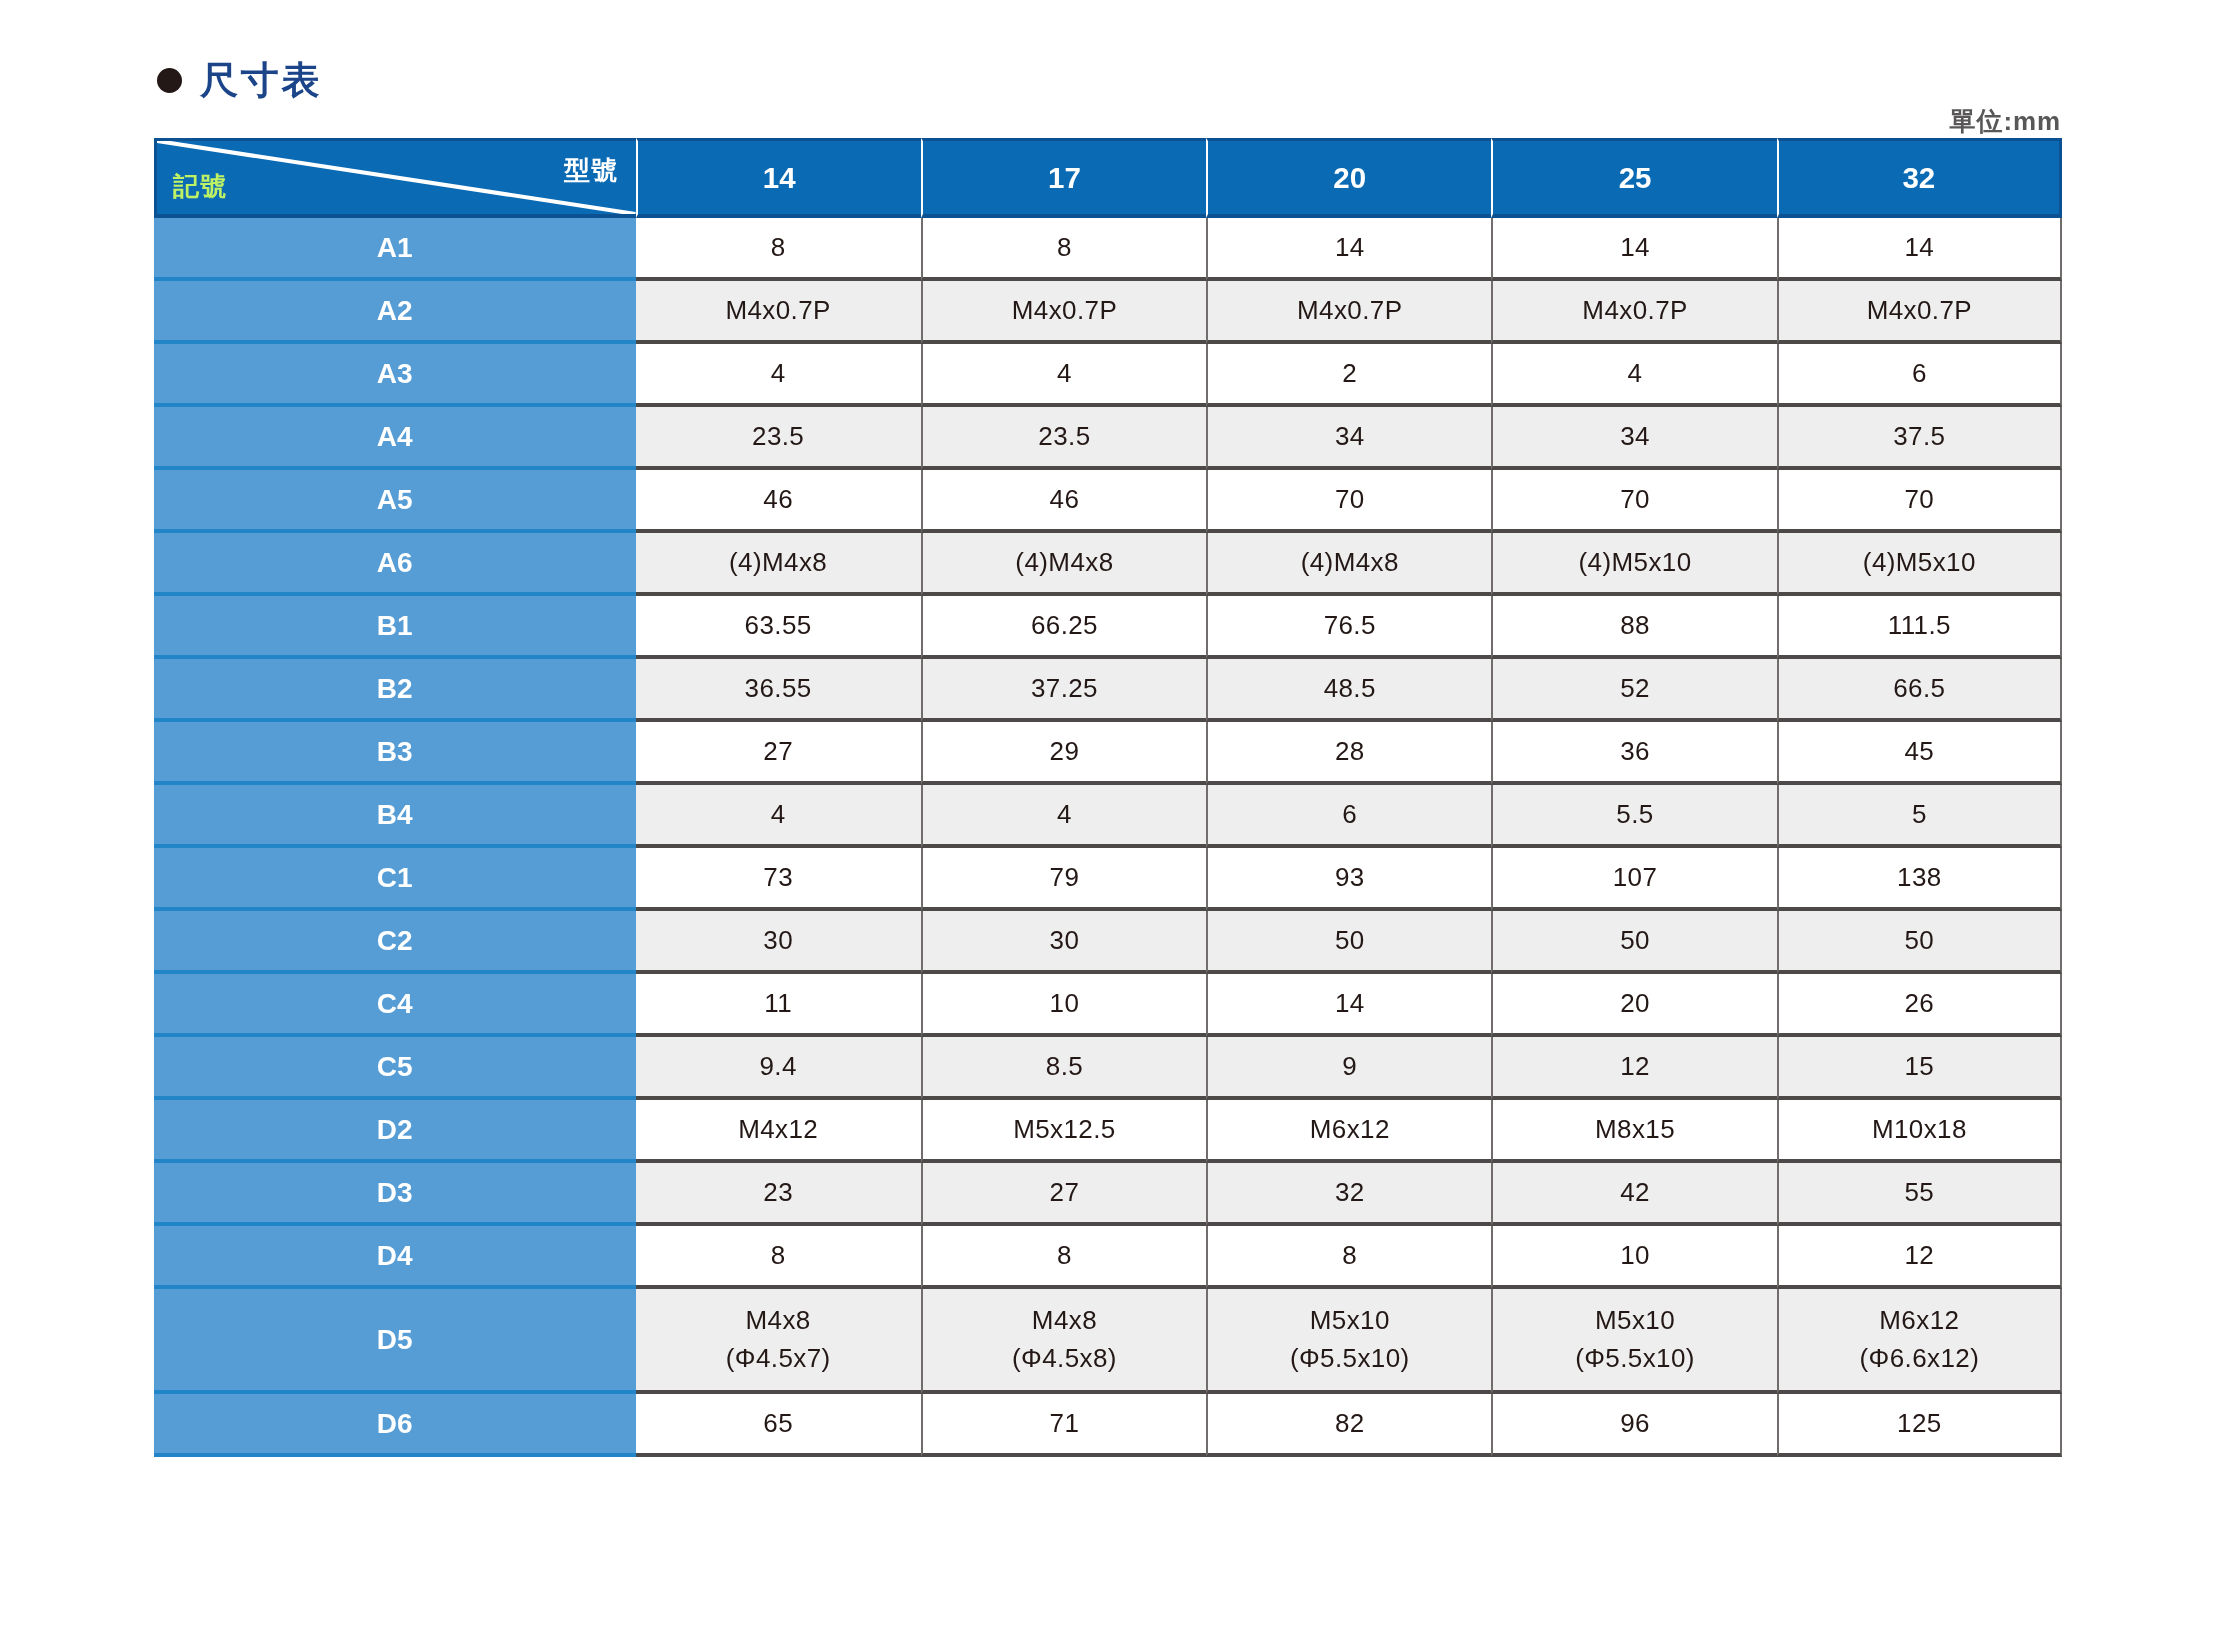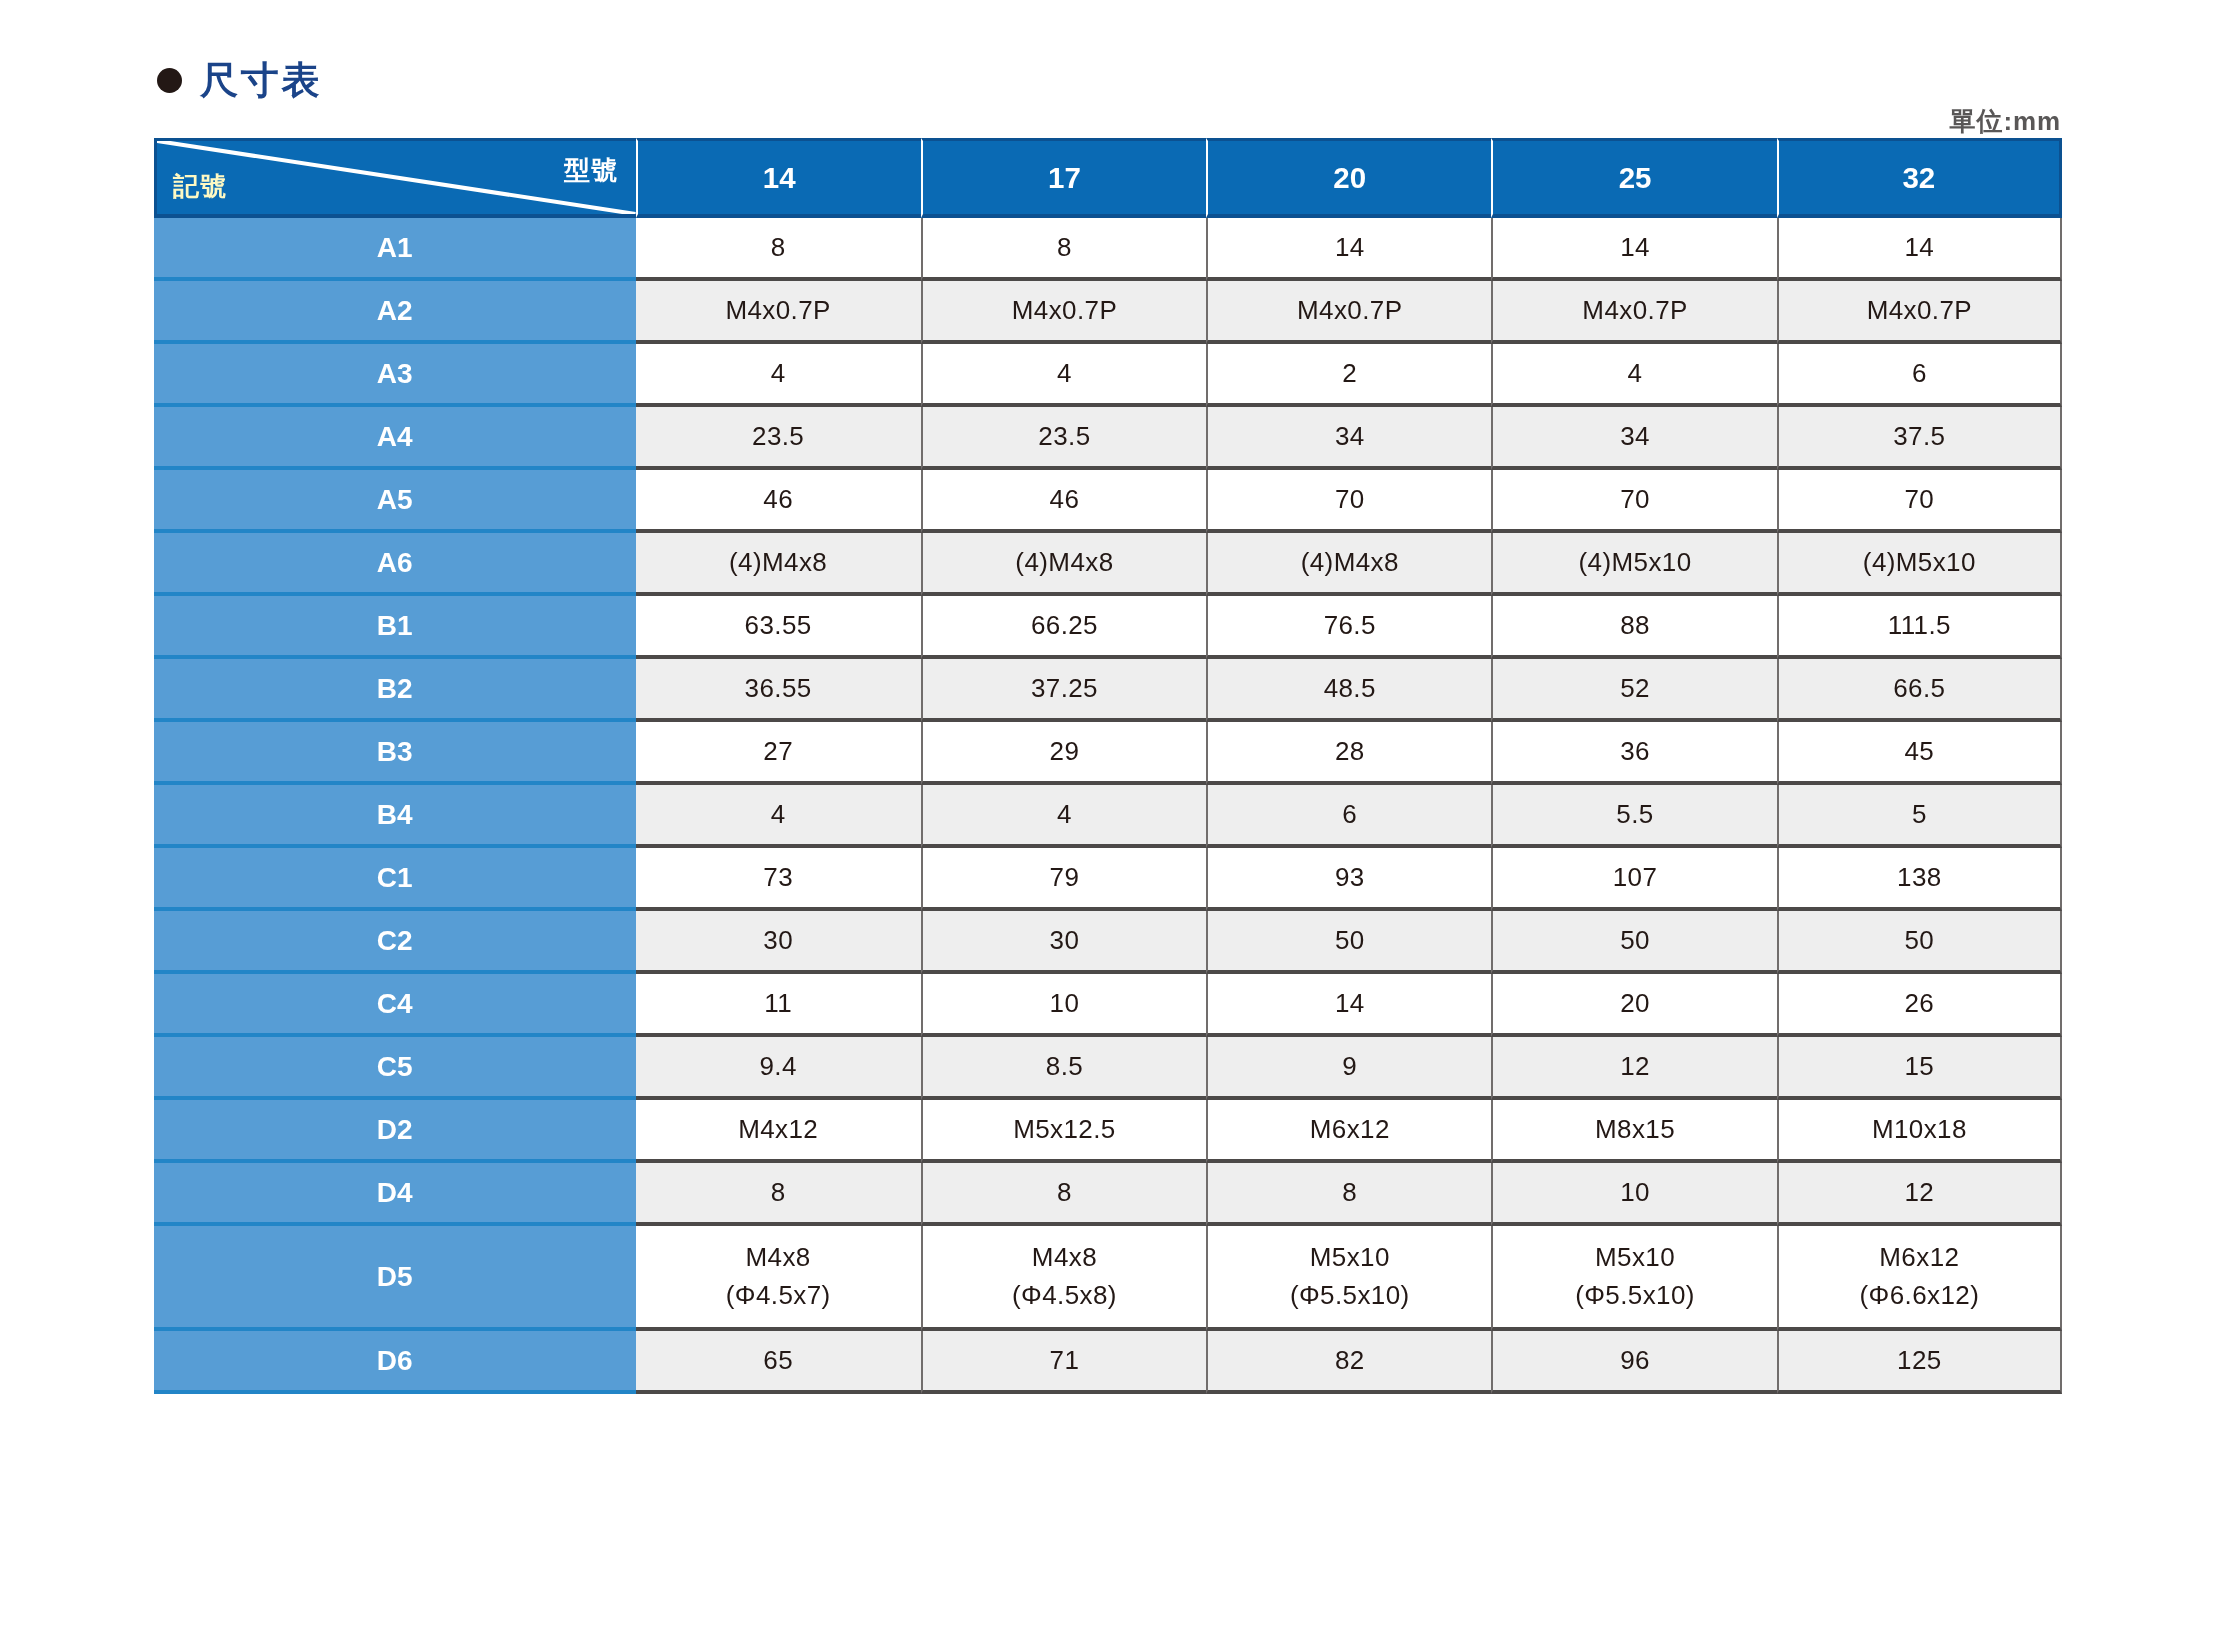--- a/index.html
+++ b/index.html
@@ -22,21 +22,21 @@
   th,td { padding:0; text-align:center; vertical-align:middle; }
 
   .corner {
     position:relative; background:var(--header_blue,#0a6ab4);
     border-top:3.6px solid var(--header_border,#0c5191);
     border-bottom:4.5px solid var(--header_border,#0c5191);
     border-left:3.6px solid var(--header_border,#0c5191);
   }
   .corner svg { position:absolute; left:0; top:0; width:100%; height:100%; display:block; }
   .tr-lab { position:absolute; top:11.6px; right:17px; color:#fff; font-size:26px; font-weight:bold; letter-spacing:1.3px; }
-  .bl-lab { position:absolute; bottom:9.8px; left:16px; color:#fef9c3; font-size:26px; font-weight:bold; letter-spacing:1.3px; }
+  .bl-lab { position:absolute; bottom:9.8px; left:16px; color:#bef264; font-size:26px; font-weight:bold; letter-spacing:1.3px; }
 
   .colh {
     background:var(--header_blue,#0a6ab4); color:#ffffff;
     font-size:29.5px; font-weight:bold;
     border-top:3.6px solid var(--header_border,#0c5191);
     border-bottom:4.5px solid var(--header_border,#0c5191);
     border-left:2.7px solid #ffffff;
   }
   .colh:last-child { border-right:3.6px solid var(--header_border,#0c5191); }
 
@@ -208,20 +208,28 @@
       </tr>
       <tr>
         <th class="lbl">D2</th>
         <td>M4x12</td>
         <td>M5x12.5</td>
         <td>M6x12</td>
         <td>M8x15</td>
         <td>M10x18</td>
       </tr>
       <tr>
+        <th class="lbl">D3</th>
+        <td>23</td>
+        <td>27</td>
+        <td>32</td>
+        <td>42</td>
+        <td>55</td>
+      </tr>
+      <tr>
         <th class="lbl">D4</th>
         <td>8</td>
         <td>8</td>
         <td>8</td>
         <td>10</td>
         <td>12</td>
       </tr>
       <tr class="tall">
         <th class="lbl">D5</th>
         <td>M4x8

